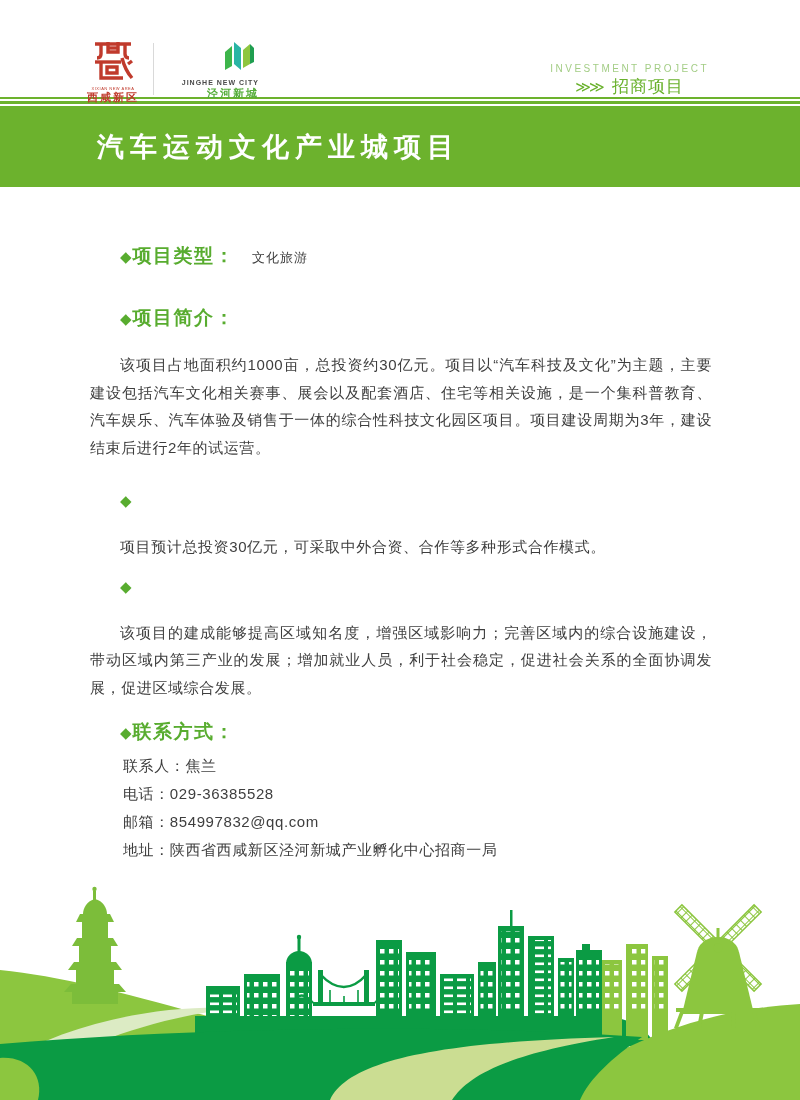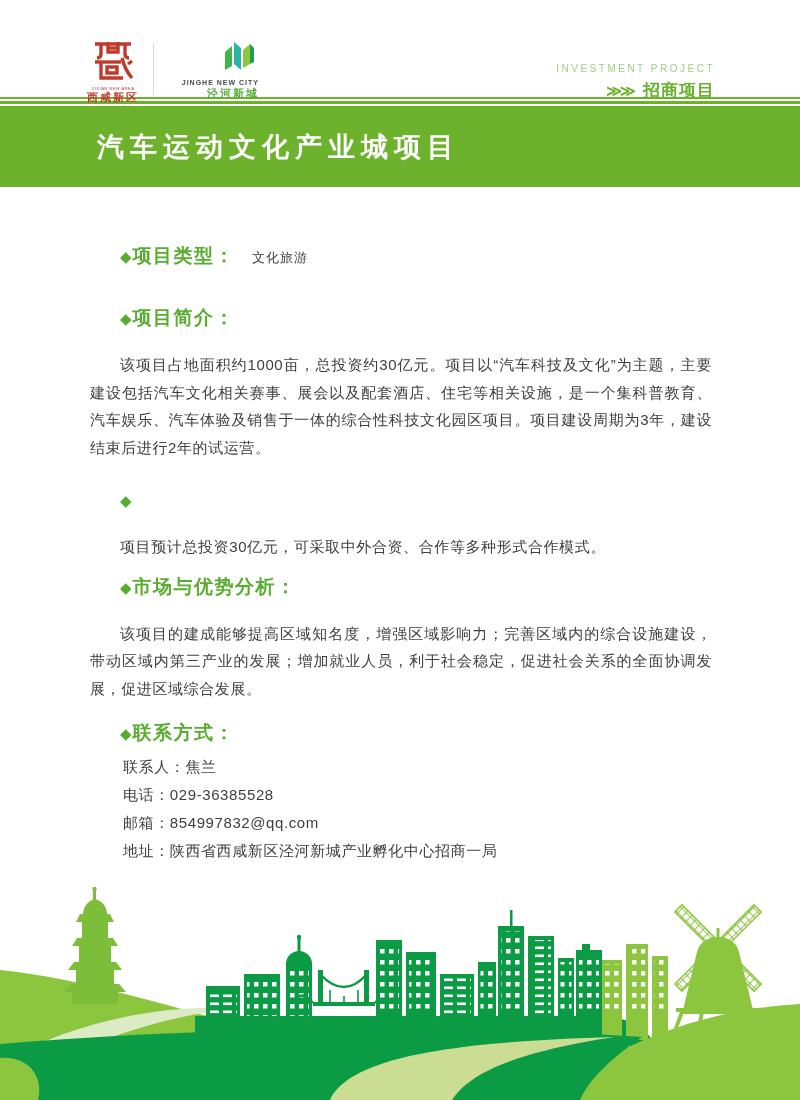--- a/index.html
+++ b/index.html
@@ -11,24 +11,24 @@
   
   .header{position:relative;height:97px;}
   .logos{position:absolute;left:86px;top:40px;display:flex;align-items:flex-start;gap:13px;}
   .logo1{width:54px;text-align:center;}
   .logo1 .cap-en{font-size:4px;color:#c03a2c;letter-spacing:.5px;line-height:5px;}
   .logo1 .cap-cn{font-size:11px;color:#c03a2c;font-weight:bold;letter-spacing:2px;line-height:13px;}
   .logo-divider{width:1px;height:52px;background:#d9d9d9;margin-top:3px;}
   .logo2{width:92px;text-align:right;}
   .logo2 .cap-en{font-size:7px;color:#4a4a4a;font-weight:bold;letter-spacing:1px;line-height:9px;margin-top:2px;}
   .logo2 .cap-cn{font-size:11px;color:#55ad3a;font-weight:bold;letter-spacing:2px;line-height:13px;}
-  .tagline{position:absolute;right:85px;top:62px;text-align:right;}
+  .tagline{position:absolute;right:91px;top:62px;text-align:center;}
   .tagline .en{font-size:10px;color:#a3cd85;letter-spacing:2.5px;line-height:13px;}
-  .tagline .cn{font-family:"Liberation Serif","DejaVu Serif",serif;font-weight:bold;
-    font-size:17px;color:#69b12c;letter-spacing:1px;line-height:32px;}
+  .tagline .cn{font-family:"Liberation Serif","DejaVu Serif",serif;font-weight:normal;
+    font-size:17px;color:#69b12c;letter-spacing:1px;line-height:24px;}
   .tagline .arrows{color:#69b12c;font-size:15px;margin-right:4px;letter-spacing:-2px;}
   
   .stripe-a{height:2px;background:#6cb22d;}
   .stripe-gap{height:2px;background:#ffffff;}
   .stripe-b{height:3px;background:#6cb22d;}
   .banner{height:81px;background:#6cb22d;display:flex;align-items:center;}
   .banner h1{
     margin:0;padding-left:97px;color:#ffffff;
     font-family:"Liberation Serif","DejaVu Serif",serif;
     font-size:27px;font-weight:bold;letter-spacing:6px;
@@ -135,21 +135,20 @@
     <div class="sec3">
       <div class="sec-head">
         <span class="diamond">◆</span>
       </div>
       <p class="para" style="text-indent:2em;">项目预计总投资30亿元，可采取中外合资、合作等多种形式合作模式。</p>
     </div>
 
     <div class="sec4">
       <div class="sec-head">
         <span class="diamond">◆</span>
-        <span>市场与优势分析：</span>
       </div>
       <p class="para">该项目的建成能够提高区域知名度，增强区域影响力；完善区域内的综合设施建设，带动区域内第三产业的发展；增加就业人员，利于社会稳定，促进社会关系的全面协调发展，促进区域综合发展。</p>
     </div>
 
     <div class="sec5">
       <div class="sec-head">
         <span class="diamond">◆</span>
         <span>联系方式：</span>
       </div>
       <div class="contact">

